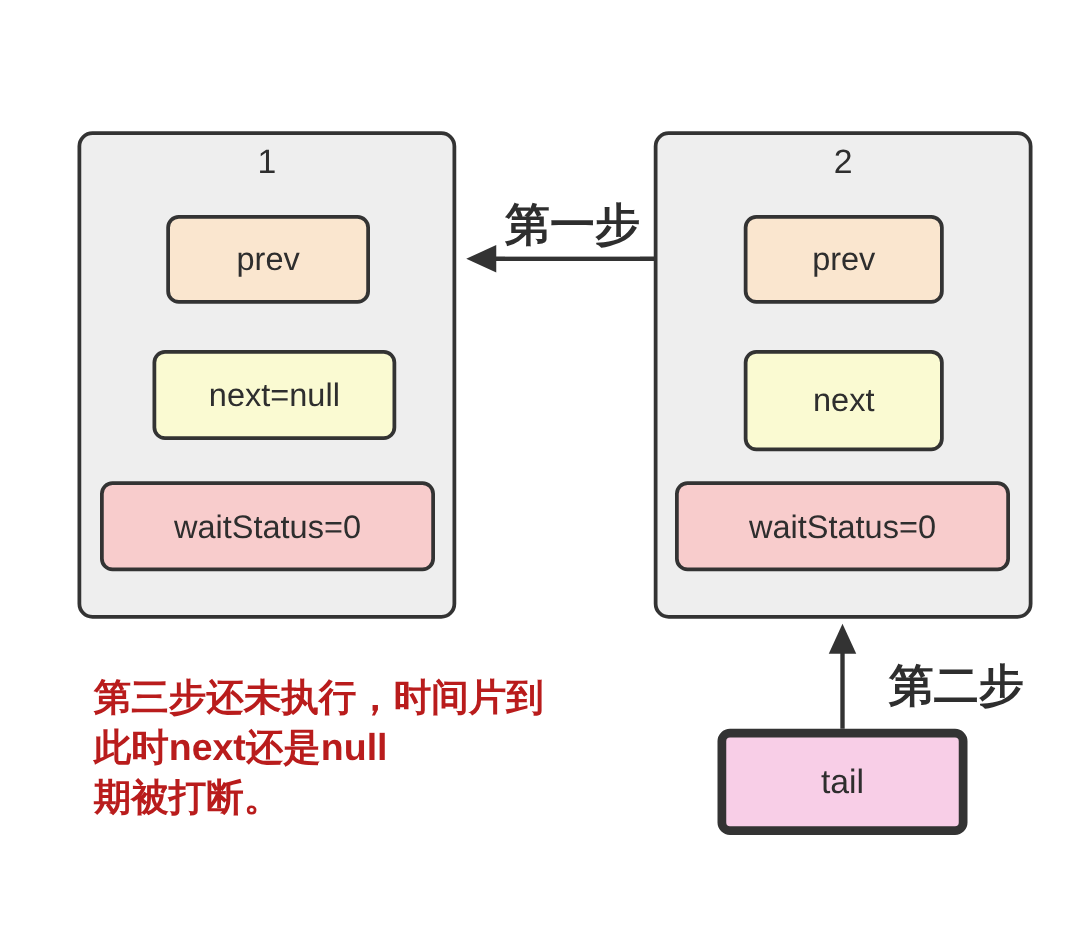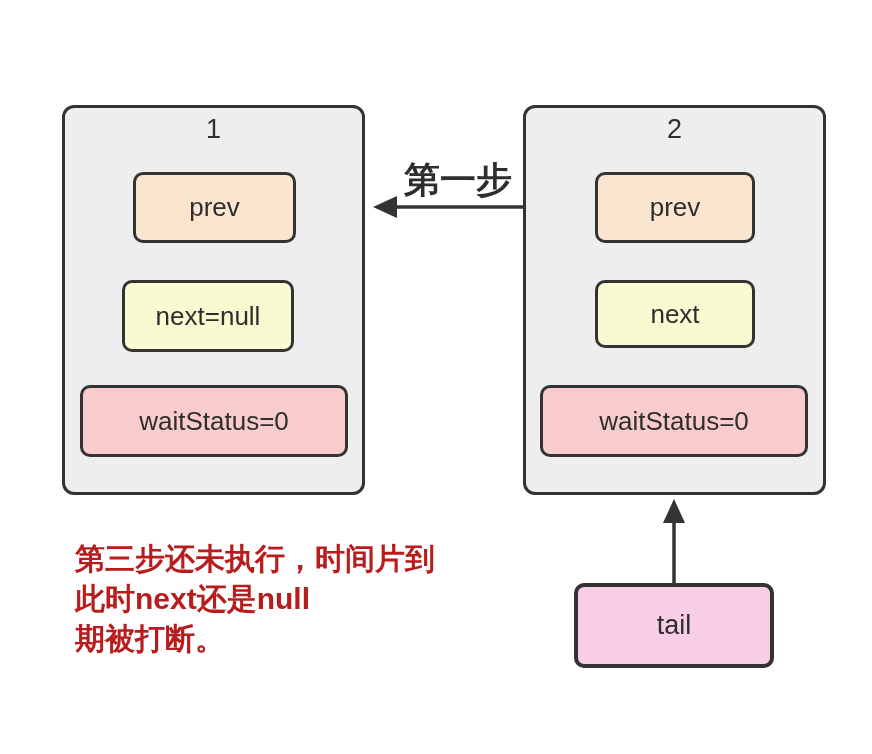--- a/index.html
+++ b/index.html
@@ -53,34 +53,34 @@
     align-items: center;
     justify-content: center;
     font-size: 26px;
     font-weight: 500;
     color: #2e2e2e;
   }
   .prev-field  { background: #fae6cf; }
   .next-field  { background: #fafad2; }
   .wait-field  { background: #f8cccc; text-align: center; }
   .node-1 .prev-field { left: 68px; top: 64px;  width: 163px; height: 71px; }
-  .node-1 .next-field { left: 57px; top: 172px; width: 172px; height: 72px; }
+  .node-1 .next-field { left: 57px; top: 172px; width: 195px; height: 72px; }
   .node-1 .wait-field { left: 15px; top: 277px; width: 268px; height: 72px; }
   .node-2 .prev-field { left: 69px; top: 64px;  width: 160px; height: 71px; }
-  .node-2 .next-field { left: 69px; top: 172px; width: 160px; height: 68px; }
+  .node-2 .next-field { left: 69px; top: 172px; width: 160px; height: 81px; }
   .node-2 .wait-field { left: 14px; top: 277px; width: 268px; height: 72px; }
   .tail-box {
     position: absolute;
     left: 574px;
     top: 583px;
     width: 200px;
     height: 85px;
     box-sizing: border-box;
     background: #f8cee7;
-    border: 4px solid #ec4899;
+    border: 7px solid #ec4899;
     border-radius: 10px;
     display: flex;
     align-items: center;
     justify-content: center;
     font-size: 27px;
     font-weight: 500;
   }
   .step-label {
     position: absolute;
     font-size: 36px;
@@ -138,20 +138,21 @@
     </div>
     <div class="field next-field" style="background-color: rgb(250, 250, 210); border-color: rgb(51, 51, 51);">
       <span>next</span>
     </div>
     <div class="field wait-field" style="background-color: rgb(248, 204, 204); border-color: rgb(51, 51, 51);">
       <span>waitStatus=0</span>
     </div>
   </div>
 
   <div class="step-label step-1-label">第一步</div>
+  <div class="step-label step-2-label">第二步</div>
 
   <div class="tail-box" style="background-color: rgb(248, 206, 231); border-color: rgb(51, 51, 51);">
     <span>tail</span>
   </div>
 
   <div class="note">
     <div>第三步还未执行，时间片到</div>
     <div>此时next还是null</div>
     <div>期被打断。</div>
   </div>

